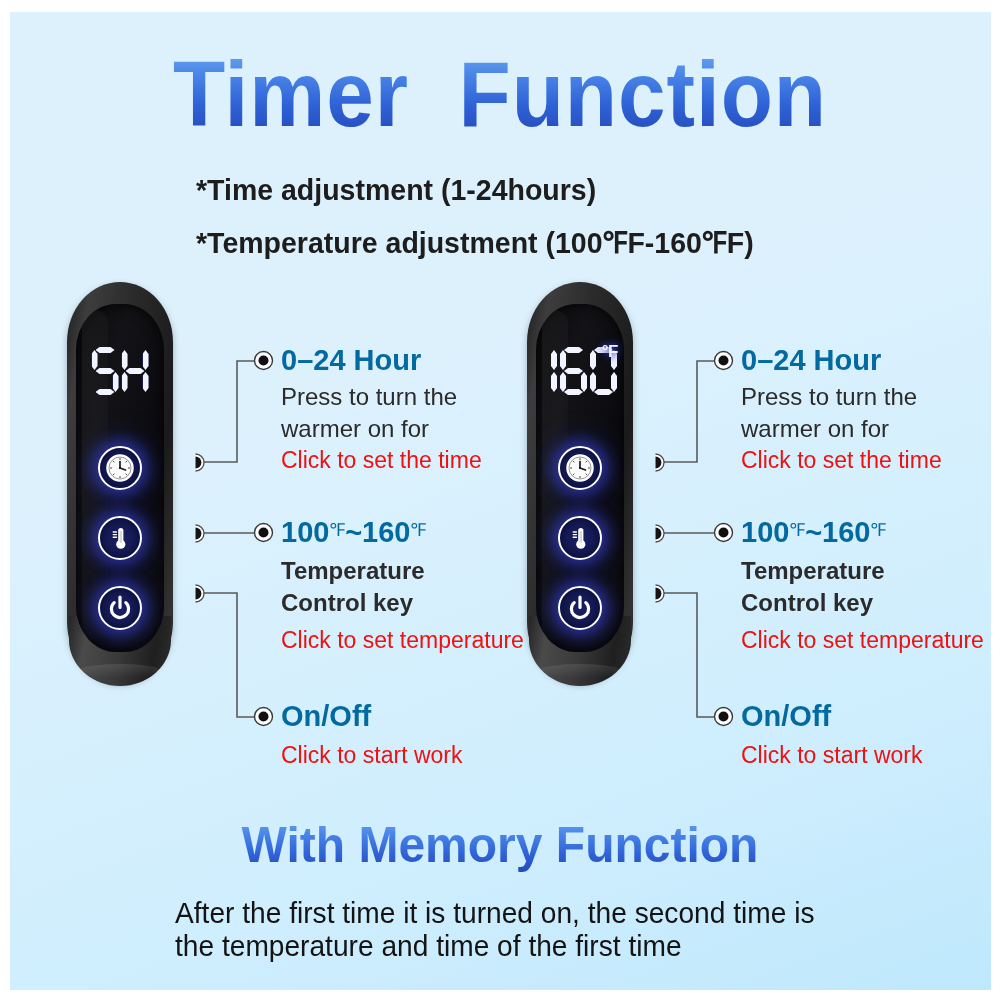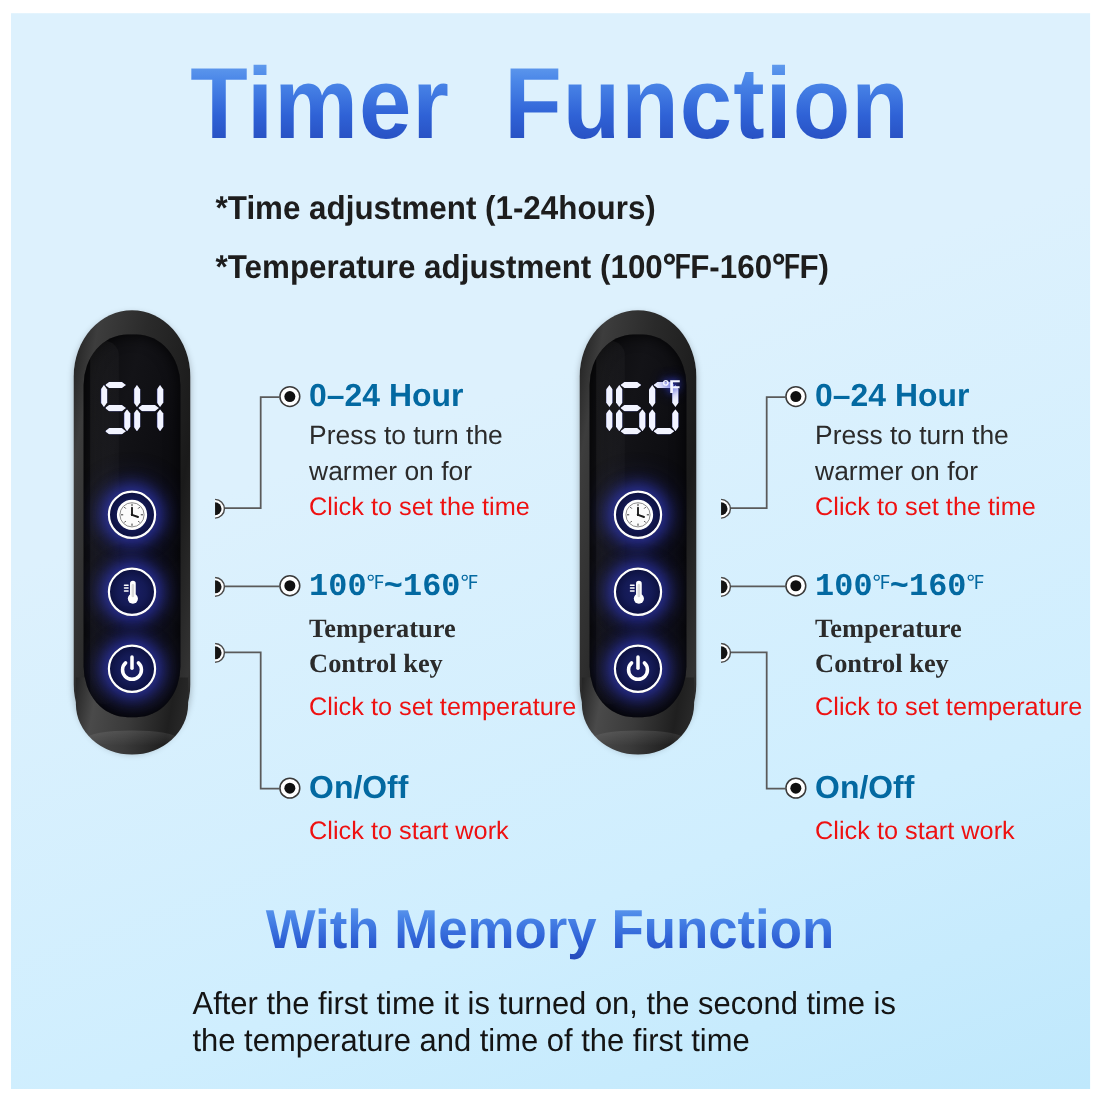--- a/index.html
+++ b/index.html
@@ -246,31 +246,31 @@
     font-weight: 700;
     color: #0369a1;
     white-space: pre;
     line-height: 1.05;
   }
   .co-title .deg {
     font-size: 18px;
     font-weight: 500;
     vertical-align: 6px;
   }
-  .co-title .tw { font-weight: 700; font-family: Liberation Mono, monospace; }
+  .co-title .tw { font-weight: 700; }
 
   .co-body {
     font-family: "Liberation Sans Narrow", "Liberation Sans", sans-serif;
     font-size: 24px;
     font-weight: 400;
     color: #2b2b2b;
     line-height: 1.30;
     white-space: pre;
   }
-  .co-body.semi { font-weight: 700; font-family: Liberation Serif, serif; }
+  .co-body.semi { font-weight: 700; }
 
   .co-red {
     font-family: "Liberation Sans Narrow", "Liberation Sans", sans-serif;
     font-size: 23px;
     font-weight: 400;
     color: #ee1111;
     line-height: 1.25;
     white-space: pre;
   }
 

